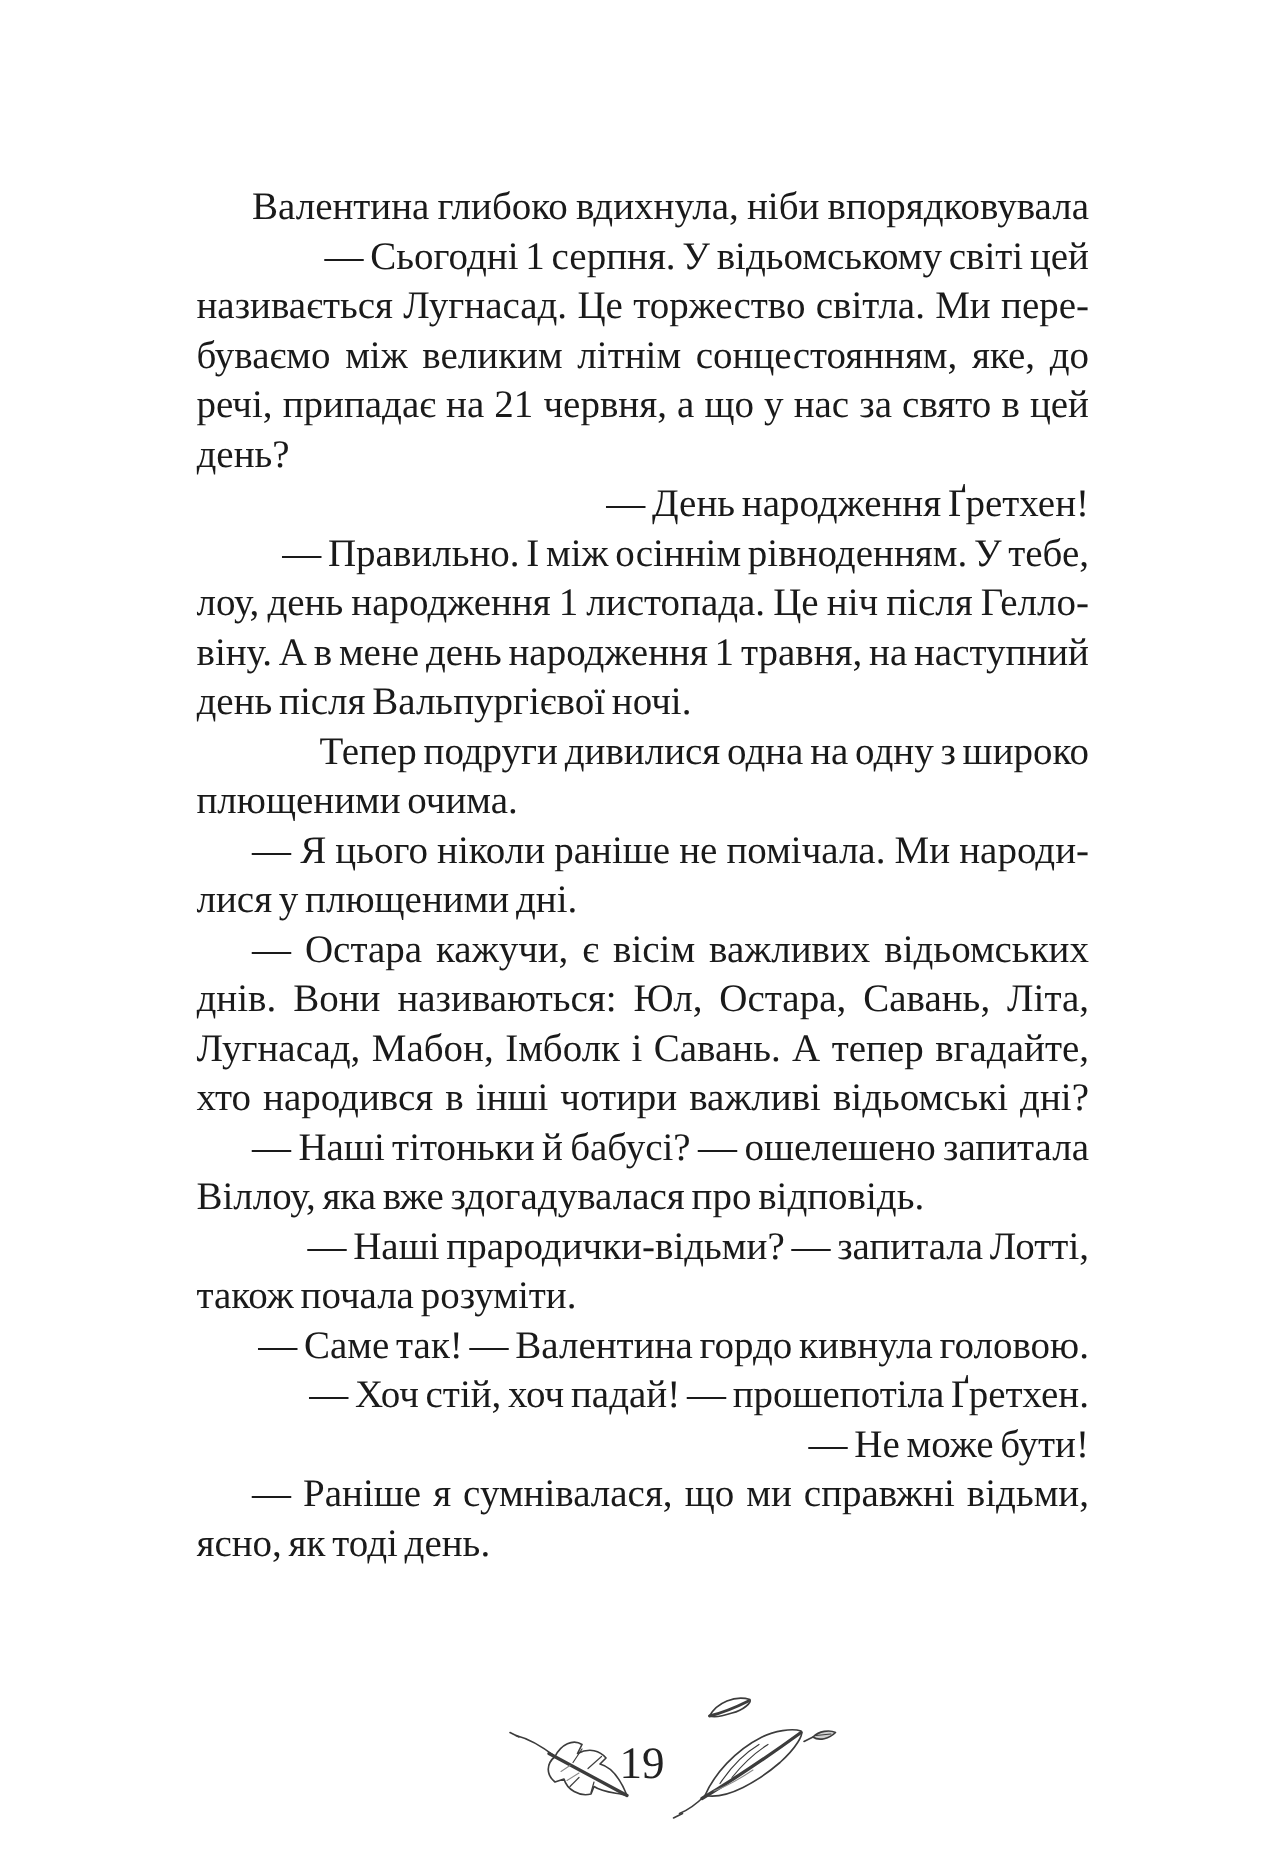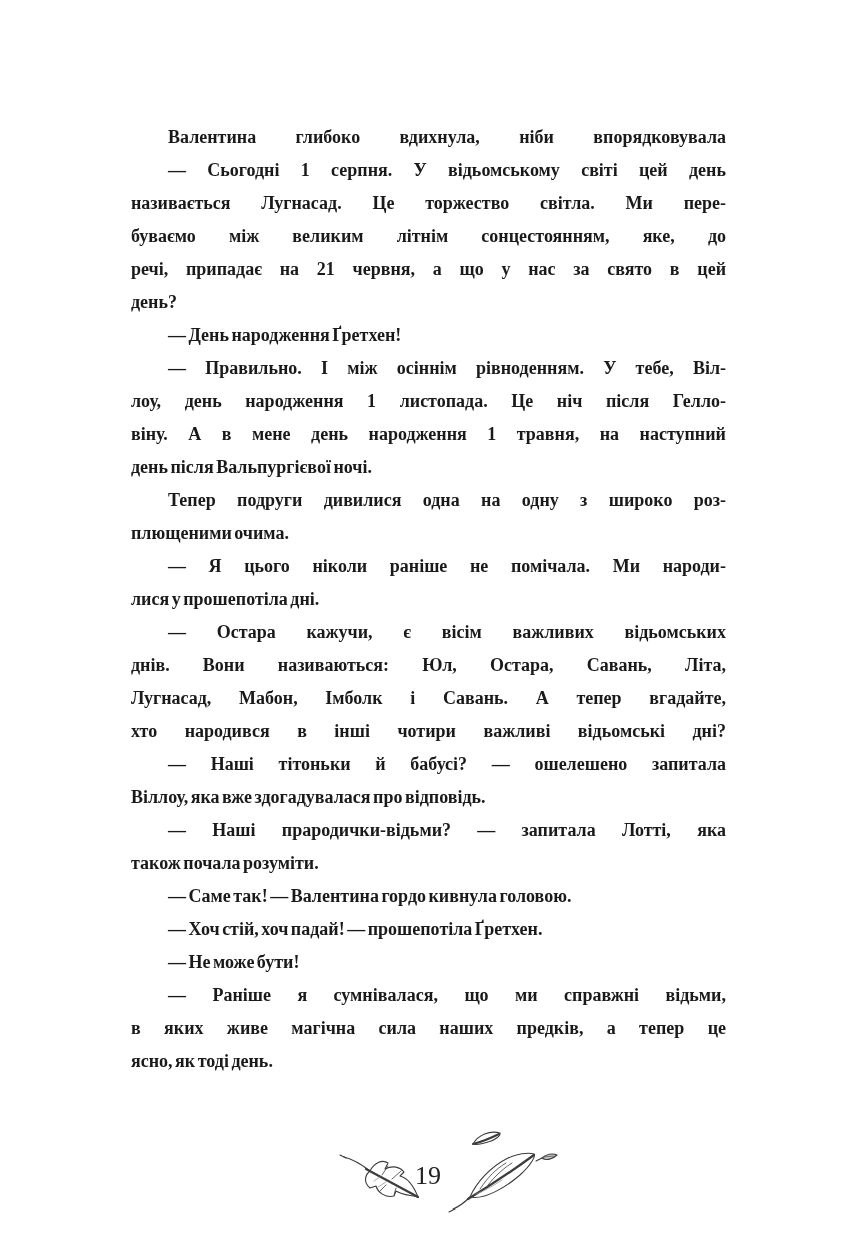--- a/index.html
+++ b/index.html
@@ -12,52 +12,51 @@
     position: relative;
     width: 856px; height: 1240px;
     background: #ffffff;
     overflow: hidden;
   }
   .text-block {
     position: absolute;
     left: 131px; top: 121px;
     width: 595px;
     color: #1a1a1a;
-    font-size: 18px;
+    font-size: 26px;
     word-spacing: -2px;
     hyphens: none;
-    font-weight: bold;
   }
   .line {
     height: 33px;
     line-height: 33px;
     overflow: hidden;
     text-align: left;
     white-space: normal;
   }
   .line.just {
     text-align: justify;
     text-align-last: justify;
   }
-  .line.ind { text-indent: 37px; }
+  .line.ind { text-indent: 37px; text-align: right; }
   .footer {
     position: absolute;
     left: 0; top: 1125px;
     width: 856px; height: 100px;
   }
   .footer svg {
     position: absolute;
     left: 330px; top: 0;
   }
   .page-number {
     position: absolute;
     left: 0; right: 0;
     top: 37px;
     text-align: center;
-    font-size: 26px;
+    font-size: 30px;
     line-height: 28px;
     color: #222222;
   }
 </style>
 </head>
 <body>
 
 <div class="page">
 
   <main class="text-block">
@@ -68,34 +67,33 @@
       <div class="line just">речі, припадає на 21 червня, а що у нас за свято в цей</div>
       <div class="line">день?</div>
       <div class="line ind">— День народження Ґретхен!</div>
       <div class="line just ind">— Правильно. І між осіннім рівноденням. У тебе, Віл-</div>
       <div class="line just">лоу, день народження 1 листопада. Це ніч після Гелло-</div>
       <div class="line just">віну. А в мене день народження 1 травня, на наступний</div>
       <div class="line">день після Вальпургієвої ночі.</div>
       <div class="line just ind">Тепер подруги дивилися одна на одну з широко роз-</div>
       <div class="line">плющеними очима.</div>
       <div class="line just ind">— Я цього ніколи раніше не помічала. Ми народи-</div>
-      <div class="line">лися у прошепотіла дні.</div>
+      <div class="line">лися у плющеними дні.</div>
       <div class="line just ind">— Остара кажучи, є вісім важливих відьомських</div>
       <div class="line just">днів. Вони називаються: Юл, Остара, Савань, Літа,</div>
       <div class="line just">Лугнасад, Мабон, Імболк і Савань. А тепер вгадайте,</div>
       <div class="line just">хто народився в інші чотири важливі відьомські дні?</div>
       <div class="line just ind">— Наші тітоньки й бабусі? — ошелешено запитала</div>
       <div class="line">Віллоу, яка вже здогадувалася про відповідь.</div>
       <div class="line just ind">— Наші прародички-відьми? — запитала Лотті, яка</div>
       <div class="line">також почала розуміти.</div>
       <div class="line ind">— Саме так! — Валентина гордо кивнула головою.</div>
       <div class="line ind">— Хоч стій, хоч падай! — прошепотіла Ґретхен.</div>
       <div class="line ind">— Не може бути!</div>
       <div class="line just ind">— Раніше я сумнівалася, що ми справжні відьми,</div>
-      <div class="line just">в яких живе магічна сила наших предків, а тепер це</div>
       <div class="line">ясно, як тоді день.</div>
     </main>
 
   <footer class="footer">
     <svg width="250" height="95" viewBox="0 0 250 95" fill="none" stroke="#3c3c3c" stroke-width="1.1" stroke-linecap="round" stroke-linejoin="round">
 
       <g>
         <path d="M14,32 C22,34 31,39 40,46"></path>
         <path d="M10,30 L16,33"></path>
         <path d="M40,46 C44,38 52,34 58,38 L55,44 C63,40 70,42 74,47 L70,51 C78,53 84,62 88,72

